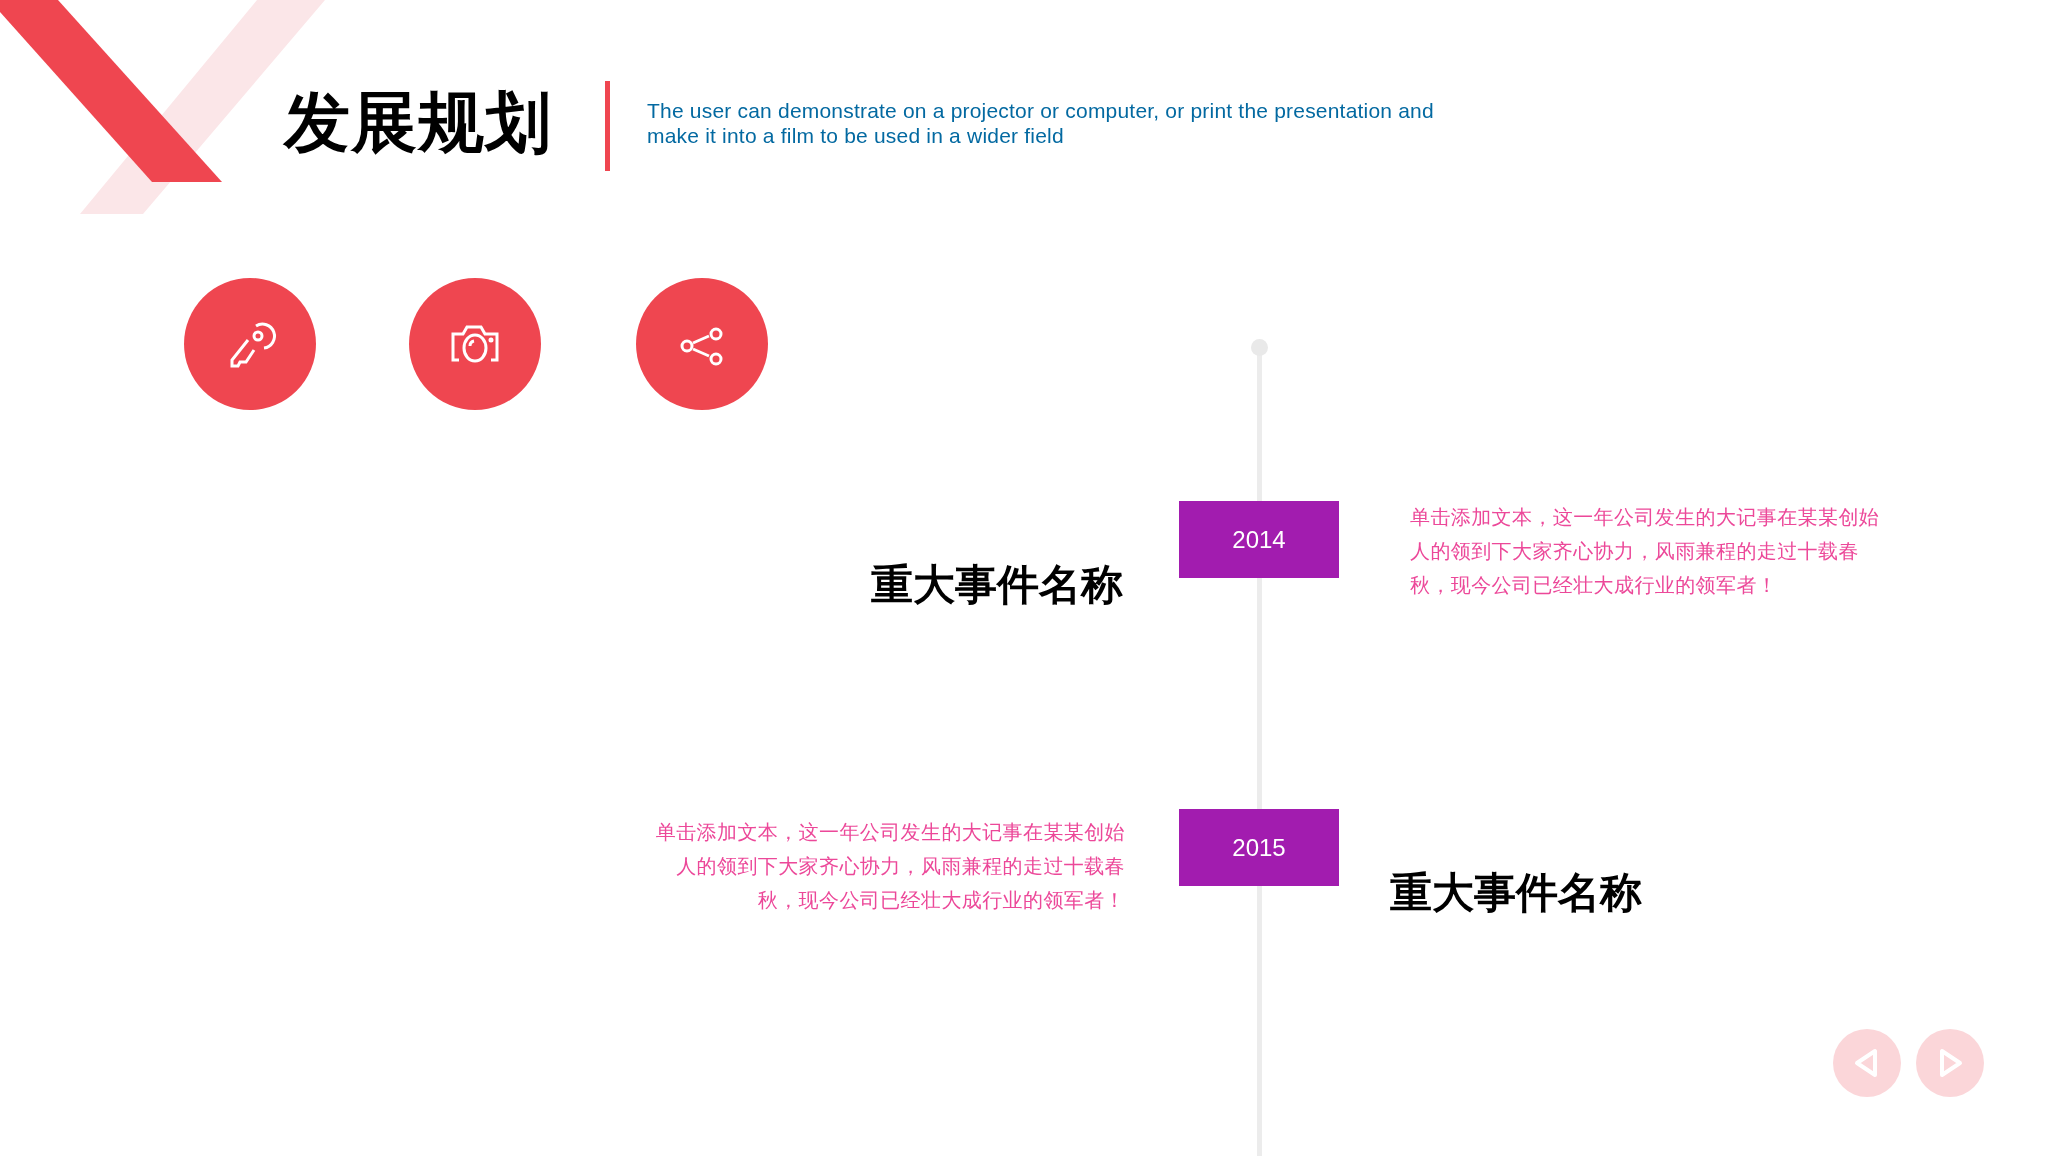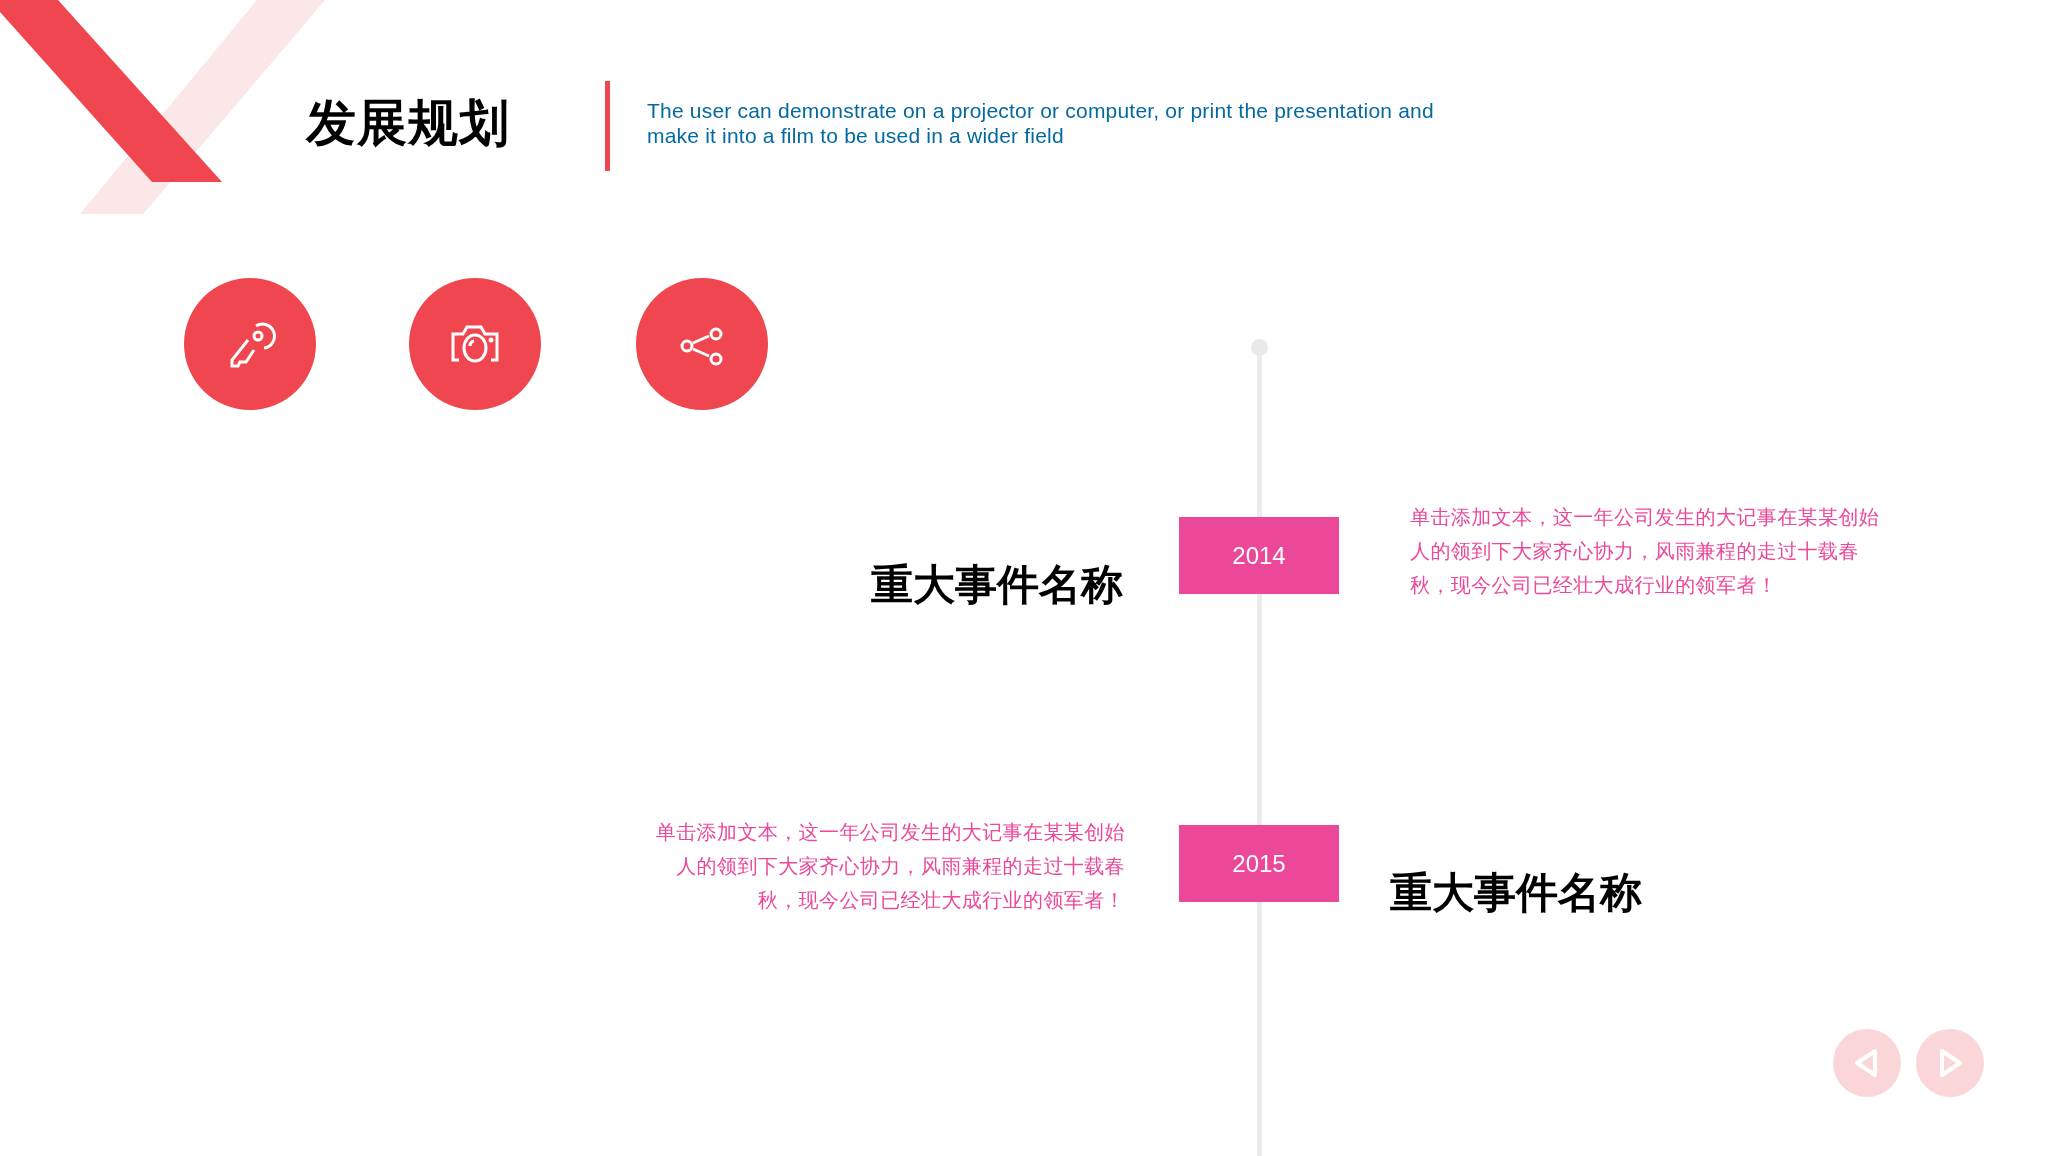--- a/index.html
+++ b/index.html
@@ -3,22 +3,22 @@
   <meta charset="utf-8">
   <style>
     html, body { margin: 0; padding: 0; }
     body {
       width: 2056px; height: 1156px; position: relative; overflow: hidden;
       background: #ffffff;
       font-family: "DejaVu Sans", "Liberation Sans", sans-serif;
     }
     .deco { position: absolute; left: 0; top: 0; }
     .title {
-      position: absolute; left: 306px; top: 80px;
-      font-size: 50px; font-weight: bold; color: #000; line-height: 86px;
+      position: absolute; left: 284px; top: 80px;
+      font-size: 66px; font-weight: bold; color: #000; line-height: 86px;
       letter-spacing: 1px; white-space: nowrap;
     }
     .title-bar {
       position: absolute; left: 605px; top: 81px; width: 5px; height: 90px;
       background: #ef4650;
     }
     .subtitle {
       position: absolute; left: 647px; top: 98px; width: 820px;
       font-family: "Liberation Sans", sans-serif;
       font-size: 21px; line-height: 25px; color: #0369a1; letter-spacing: 0.2px;
@@ -30,22 +30,22 @@
     .timeline-line {
       position: absolute; left: 1257px; top: 347px; width: 5px; height: 809px;
       background: #ececec;
     }
     .timeline-dot {
       position: absolute; left: 1251px; top: 339px; width: 17px; height: 17px;
       border-radius: 50%; background: #e9e9e9;
     }
     .year-box {
       position: absolute; left: 1179px; width: 160px; height: 77px;
-      background: #ec4899; color: #fff; font-family: "Liberation Sans", sans-serif;
-      font-size: 24px; display: flex; align-items: center; justify-content: center; margin-top: 16px;
+      background: #a21caf; color: #fff; font-family: "Liberation Sans", sans-serif;
+      font-size: 24px; display: flex; align-items: center; justify-content: center;
     }
     .event-title {
       position: absolute; font-size: 42px; font-weight: bold; color: #000;
       line-height: 50px; white-space: nowrap; margin-top: 44px;
     }
     .event-desc {
       position: absolute; width: 470px; font-size: 20px; line-height: 34px;
       color: #ec4899; letter-spacing: 0.4px;
     }
     .nav-btn {

